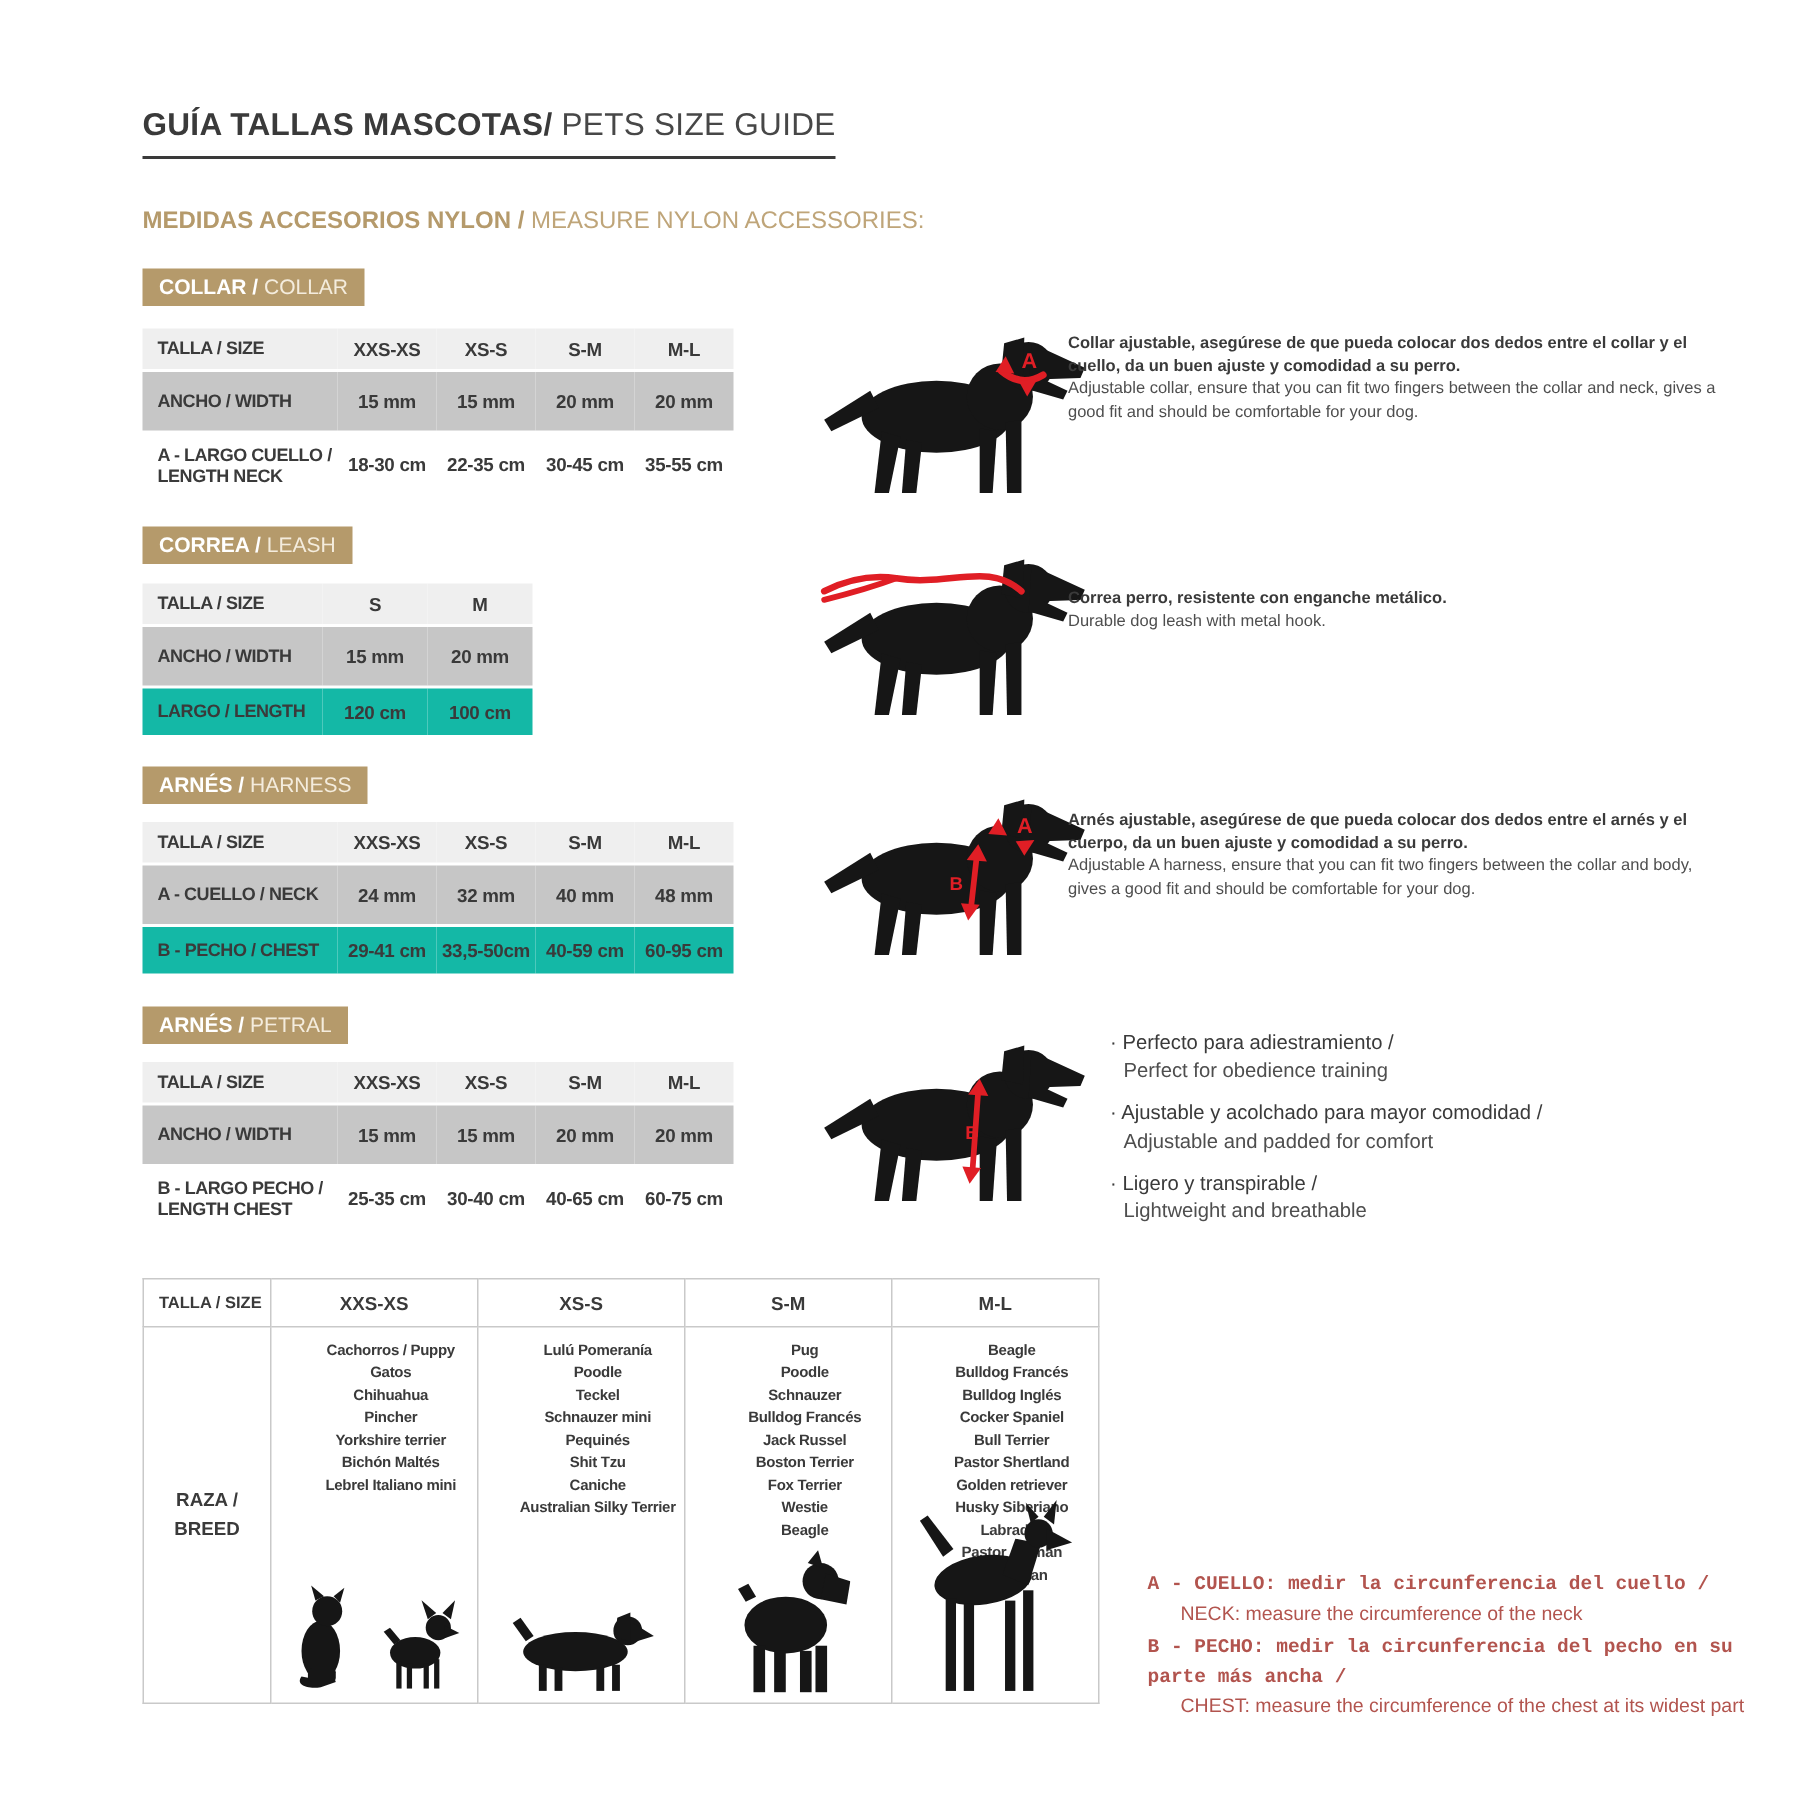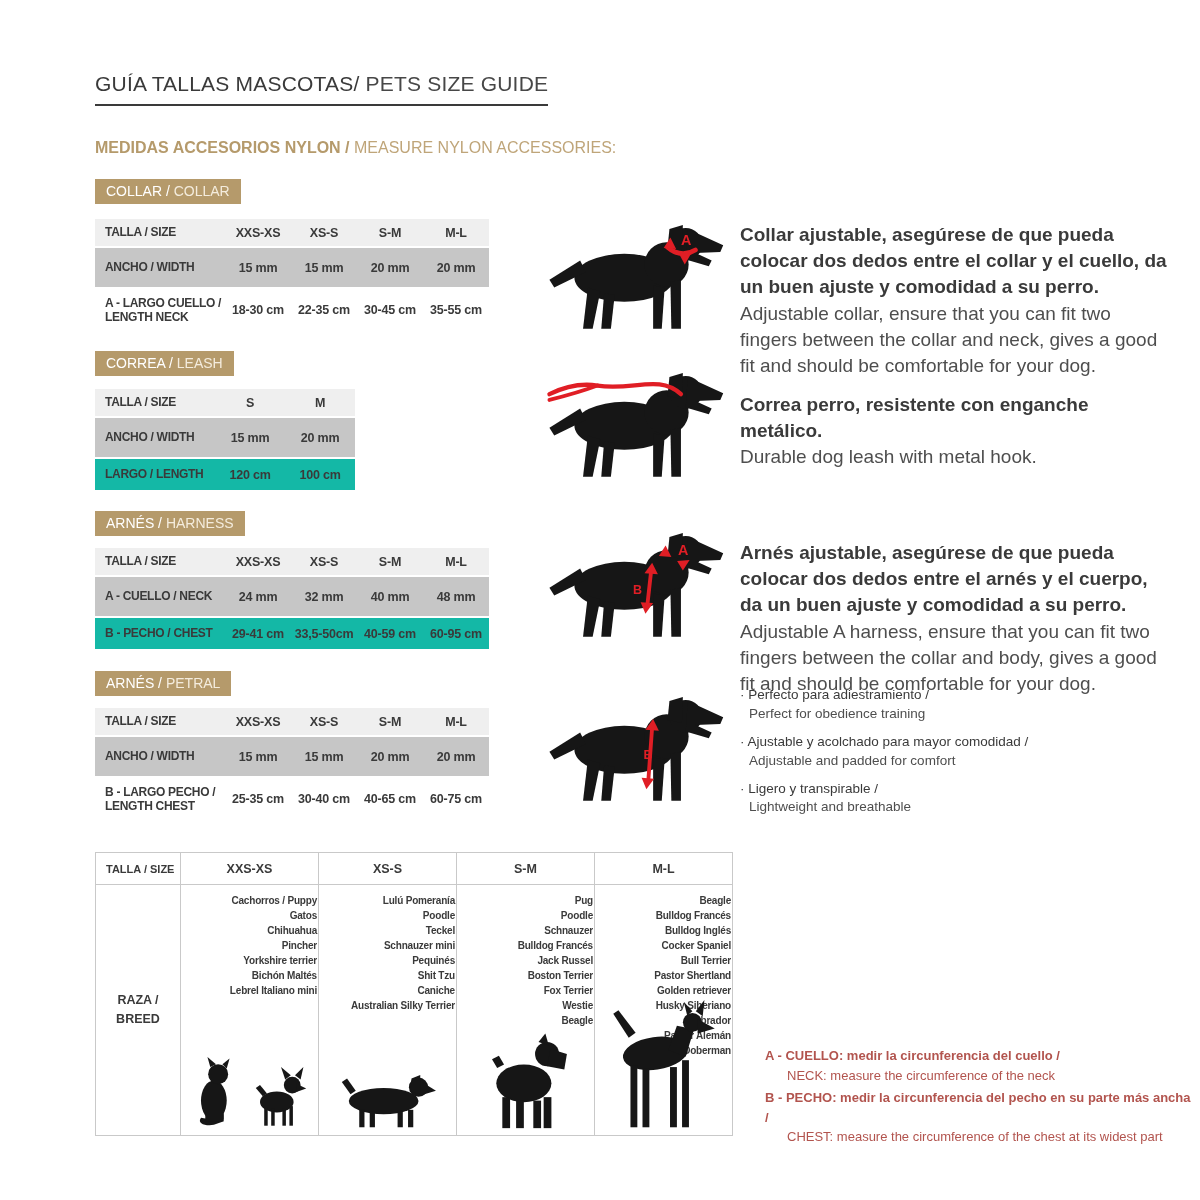--- a/index.html
+++ b/index.html
@@ -2,47 +2,47 @@
 <html><head>
 <meta charset="utf-8">
 <style>
   html,body{margin:0;padding:0;background:#fff;}
   .canvas{position:relative;width:1200px;height:1200px;background:#fff;overflow:hidden;
           font-family:"Liberation Sans",sans-serif;color:#3a3a3a;}
 
   
   .title{position:absolute;left:95px;top:72px;margin:0;font-size:21px;white-space:nowrap;
          border-bottom:2px solid #3a3a3a;padding-bottom:8px;letter-spacing:.2px;}
-  .t-es{font-weight:400;margin-top:30px;}
+  .t-es{font-weight:700;margin-top:30px;}
   .t-en{font-weight:400;color:#474747;}
 
   
   .subtitle{position:absolute;left:95px;top:139px;font-size:16px;white-space:nowrap;}
   .s-es{font-weight:700;color:#b59a6b;}
   .s-en{font-weight:400;color:#bfa579;}
 
   
   .badge{position:absolute;left:95px;background:#b59a6b;color:#fff;font-size:14px;
          padding:4px 11px 5px;white-space:nowrap;}
-  .bg-es{font-weight:400;}
+  .bg-es{font-weight:700;}
   .bg-en{font-weight:400;color:#f4ecdd;}
 
   
   .tbl{position:absolute;left:95px;border-collapse:separate;border-spacing:0 2px;table-layout:fixed;}
   .tbl td{font-size:12.5px;font-weight:700;text-align:center;vertical-align:middle;padding:0;
           letter-spacing:-.2px;}
   .tbl td.lbl{text-align:left;padding-left:10px;white-space:pre-line;line-height:1.2;
               font-size:12px;letter-spacing:-.3px;}
   .tbl tr.hdr td{background:#efefef;height:27px;}
   .tbl tr.shade td{background:#c6c6c6;height:39px;}
   .tbl tr.plain td{background:#14b8a6;height:31px;}
   .tbl tr.tall td{background:#fff;height:42px;}
 
   
-  .desc{position:absolute;left:740px;width:432px;font-size:19px;line-height:1.38;}
+  .desc{position:absolute;left:712px;width:432px;font-size:11px;line-height:1.38;}
   .d-es{font-weight:700;display:block;}
   .d-en{font-weight:400;display:block;color:#4e4e4e;}
 
   .bullets{position:absolute;left:740px;width:432px;font-size:13.5px;line-height:1.4;}
   .bullet{margin-bottom:9px;}
   .b-es{font-weight:400;display:block;}
   .b-es::before{content:"· ";}
   .b-en{display:block;padding-left:9px;color:#4e4e4e;font-weight:400;}
 
   
@@ -54,31 +54,31 @@
   .dogfig text.small{font-size:13px;}
 
   
   .btbl{position:absolute;left:95px;top:852px;border-collapse:collapse;table-layout:fixed;}
   .btbl td{border:1px solid #c9c9c9;}
   .bhdr td{height:29px;font-size:12.5px;font-weight:700;text-align:center;}
   .bhdr td.first{text-align:left;padding-left:10px;font-size:11px;}
   .raza{font-size:12.5px;font-weight:700;text-align:center;white-space:pre-line;
         vertical-align:middle;line-height:1.5;}
   .bcell{position:relative;vertical-align:top;height:248px;}
-  .blist{font-size:10px;font-weight:700;text-align:right;white-space:pre-line;
+  .blist{font-size:10px;font-weight:700;text-align:center;white-space:pre-line;
          line-height:1.5;padding-top:7px;letter-spacing:-.2px;padding-left:22px;}
   .bicons{position:absolute;bottom:6px;left:0;right:0;display:flex;justify-content:center;
           align-items:flex-end;gap:12px;}
   .bicons svg{display:block;}
   .sil{fill:#161616;}
 
   
   .notes{position:absolute;left:765px;top:1046px;width:432px;font-size:13px;line-height:1.5;color:#b2544e;}
   .note{margin-bottom:3px;}
-  .n-es{font-weight:700;display:block;}
+  .n-es{font-weight:700;display:block;font-family:Liberation Mono, monospace;}
   .n-en{font-weight:400;display:block;padding-left:22px;}
 </style>
 </head>
 <body>
 
 <div class="canvas">
 
   <h1 class="title"><span class="t-es">GUÍA TALLAS MASCOTAS/</span> <span class="t-en">PETS SIZE GUIDE</span></h1>
 
   <div class="subtitle"><span class="s-es">MEDIDAS ACCESORIOS NYLON /</span> <span class="s-en">MEASURE NYLON ACCESSORIES:</span></div>

